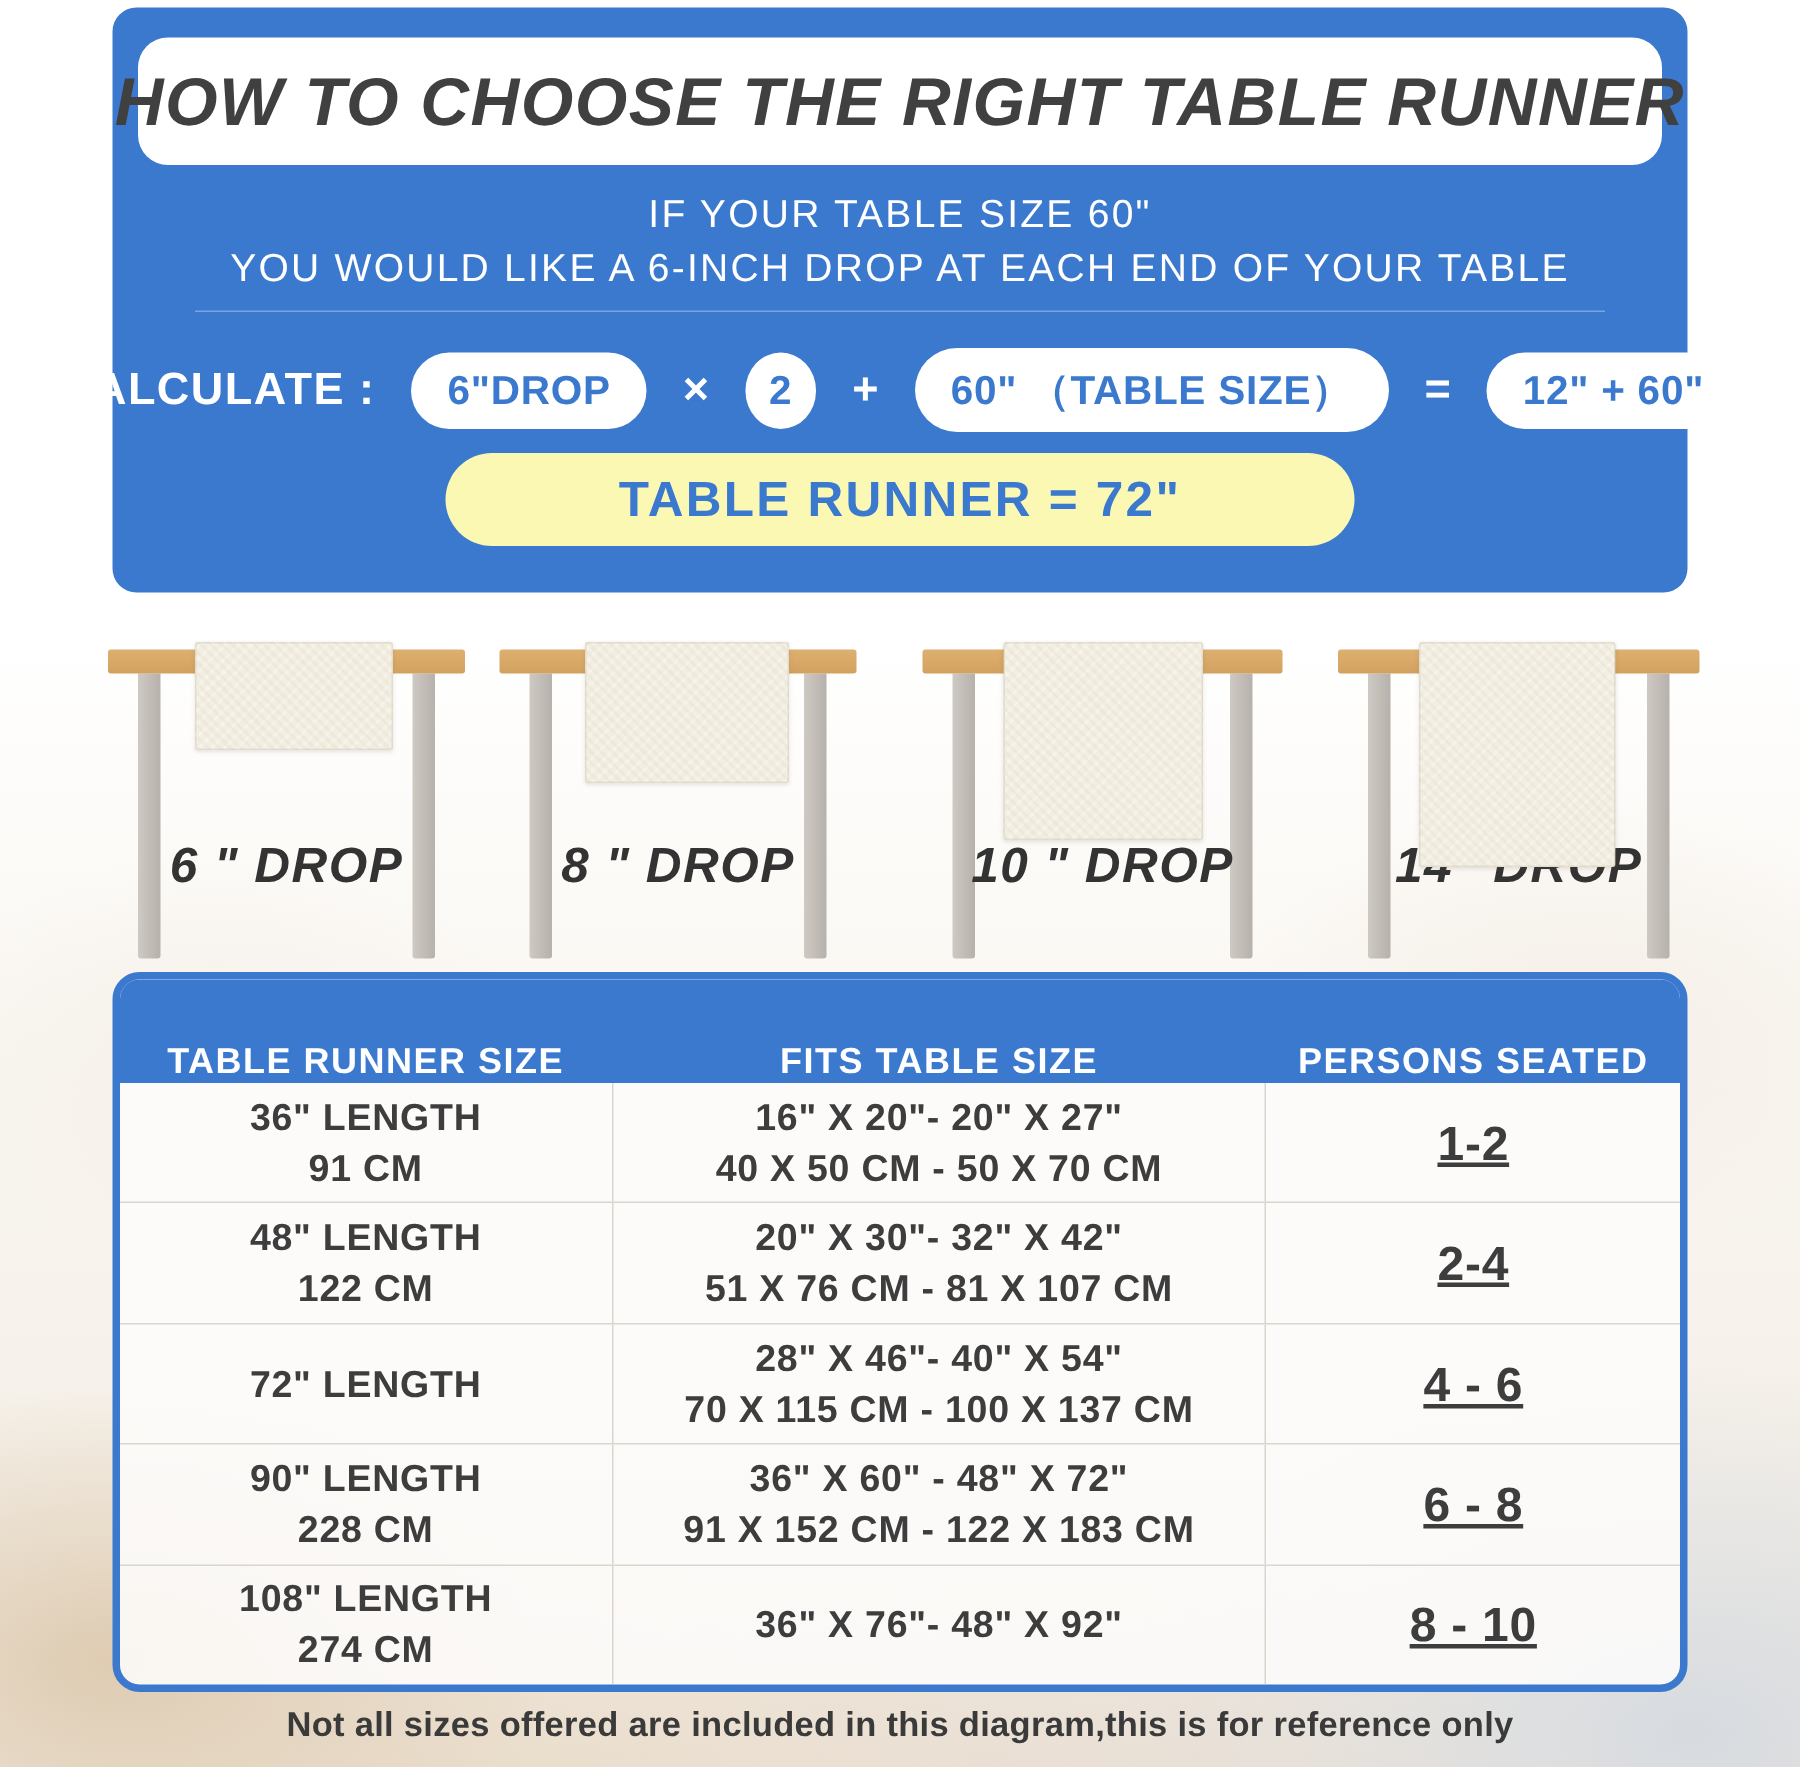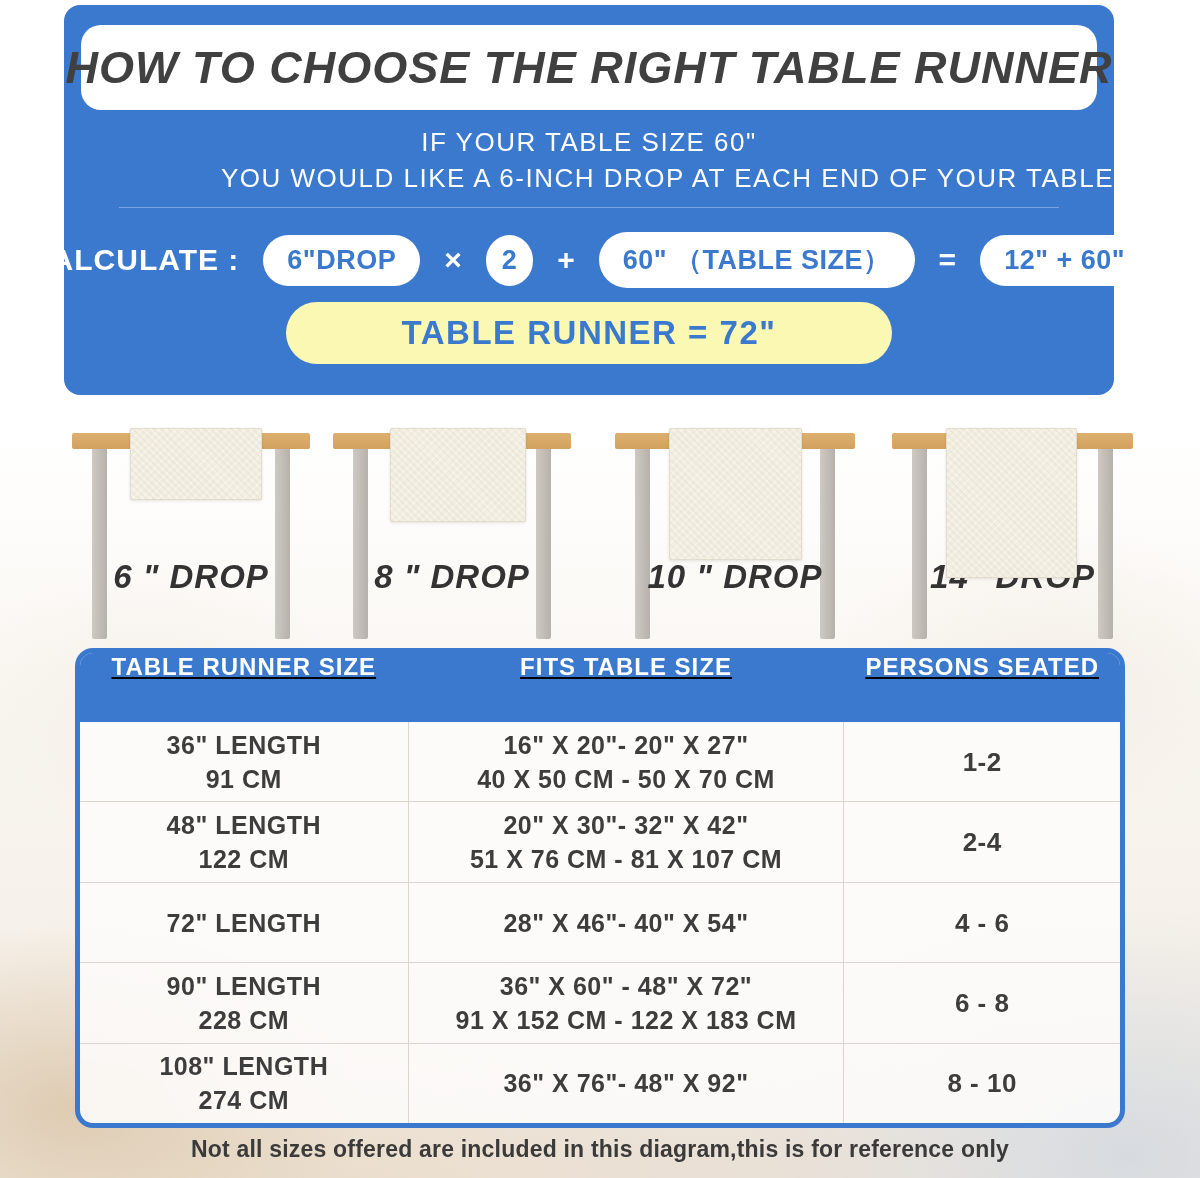--- a/index.html
+++ b/index.html
@@ -13,36 +13,36 @@
       radial-gradient(520px 300px at 28% 102%, rgba(231,216,196,.8),  rgba(231,216,196,0) 70%),
       radial-gradient(460px 300px at 58% 103%, rgba(228,216,204,.7),  rgba(228,216,204,0) 72%),
       radial-gradient(560px 340px at 94% 98%,  rgba(197,208,223,.6),  rgba(197,208,223,0) 72%),
       radial-gradient(340px 220px at 88% 58%,  rgba(240,232,222,.6),  rgba(240,232,222,0) 70%),
       radial-gradient(300px 200px at 12% 60%,  rgba(240,233,224,.5),  rgba(240,233,224,0) 70%),
       linear-gradient(180deg,#ffffff 0%,#ffffff 36%,#faf7f2 58%,#f1eae0 100%);
   }
 
   
   .blue-panel{
-    position:absolute; left:64px; top:5px; width:1050px; height:390px;
+    position:absolute; left:75px; top:5px; width:1050px; height:390px;
     background:#3b79ce; border-radius:16px;
   }
   .title-banner{
     position:absolute; left:17px; right:17px; top:20px; height:85px;
     background:#ffffff; border-radius:20px;
     display:flex; align-items:center; justify-content:center;
   }
   .title-banner h1{
     font-size:45px; font-weight:bold; font-style:italic; color:#404040;
     letter-spacing:1px; white-space:nowrap;
   }
   .sub{ position:absolute; width:100%; text-align:center; color:#ffffff;
         font-size:26px; letter-spacing:1.5px; }
   .sub.s1{ top:122px; }
-  .sub.s2{ top:158px;text-align:right; }
+  .sub.s2{ top:158px; }
   .hdr-divider{ position:absolute; left:55px; right:55px; top:202px; height:1px;
         background:rgba(255,255,255,.32); }
 
   .calc-row{
     position:absolute; left:15px; right:15px; top:227px; height:56px;
     display:flex; align-items:center; justify-content:center; gap:24px;
     white-space:nowrap;
   }
   .calc-label{ color:#fff; font-weight:bold; font-size:30px; letter-spacing:1px; }
   .pill{
@@ -83,32 +83,32 @@
     font-size:33px; font-weight:bold; font-style:italic; color:#333333;
     letter-spacing:1px; white-space:nowrap;
   }
 
   
   .spec-panel{
     position:absolute; left:75px; top:648px; width:1050px; height:480px;
     border:5px solid #3b79ce; border-radius:18px; overflow:hidden;
     background:rgba(253,252,250,.88);
   }
-  .spec-header{ height:69px; background:#3b79ce; display:flex; align-items:flex-start;text-decoration:underline; }
+  .spec-header{ height:69px; background:#3b79ce; display:flex; align-items:flex-end; }
   .spec-header .hc{ text-align:center; color:#ffffff; font-weight:bold;
                     font-size:24px; letter-spacing:1px; }
   .c1{ width:31.5%; } .c2{ width:42%; } .c3{ width:26.5%; }
   .spec-body{ display:flex; flex-direction:column; height:401px; }
   .srow{ flex:1; display:flex; align-items:stretch; }
   .srow + .srow{ border-top:1px solid #d9d6d0; }
   .cell{ display:flex; flex-direction:column; justify-content:center; text-align:center; }
   .cell.c2{ border-left:1px solid #d9d6d0; border-right:1px solid #d9d6d0; }
   .cell .ln{ font-weight:bold; font-size:25px; color:#3d3d3d; line-height:34px;
              letter-spacing:.5px; white-space:nowrap; }
-  .cell.c3 .ln{ font-size:26px; }
+  .cell.c3 .ln{ font-size:32px;text-decoration:underline; }
 
   .footer-note{
     position:absolute; top:1136px; left:0; width:100%; text-align:center;
     font-weight:bold; font-size:23px; color:#3a3a3a; letter-spacing:.2px;
   }
 </style>
 </head>
 <body>
 
 <div class="poster">
@@ -207,20 +207,21 @@
           <span class="ln">2-4</span>
         </div>
       </div>
 
       <div class="srow">
         <div class="cell c1">
           <span class="ln">72" LENGTH</span>
         </div>
         <div class="cell c2">
           <span class="ln">28" X 46"- 40" X 54"</span>
+          <span class="ln">70 X 115 CM - 100 X 137 CM</span>
         </div>
         <div class="cell c3">
           <span class="ln">4 - 6</span>
         </div>
       </div>
 
       <div class="srow">
         <div class="cell c1">
           <span class="ln">90" LENGTH</span>
           <span class="ln">228 CM</span>

